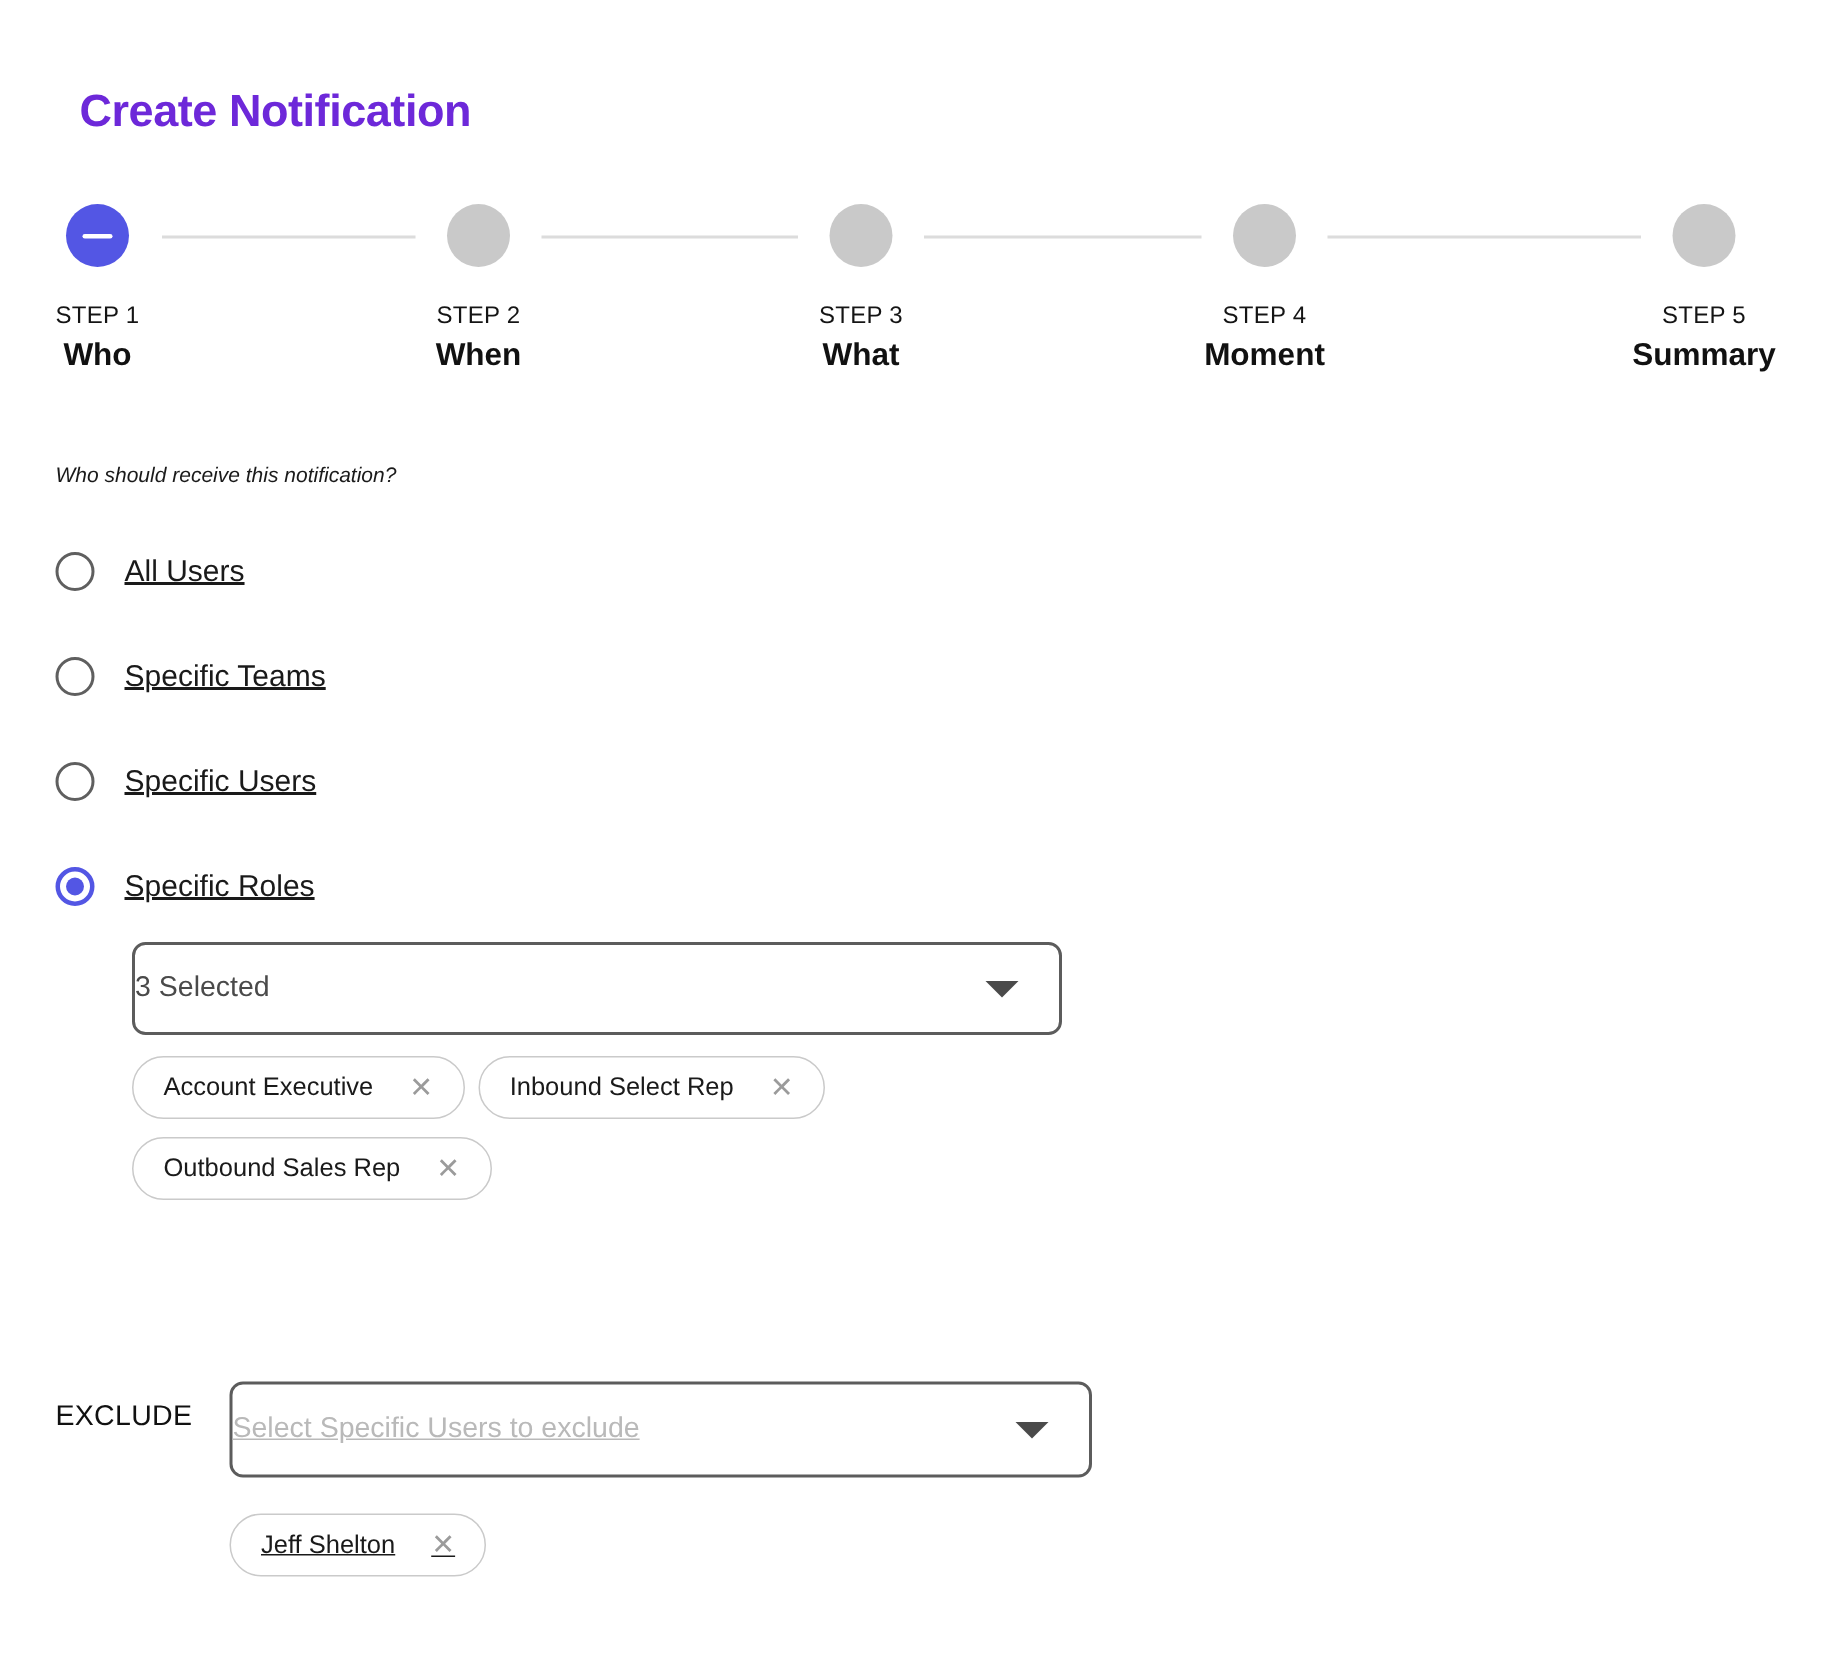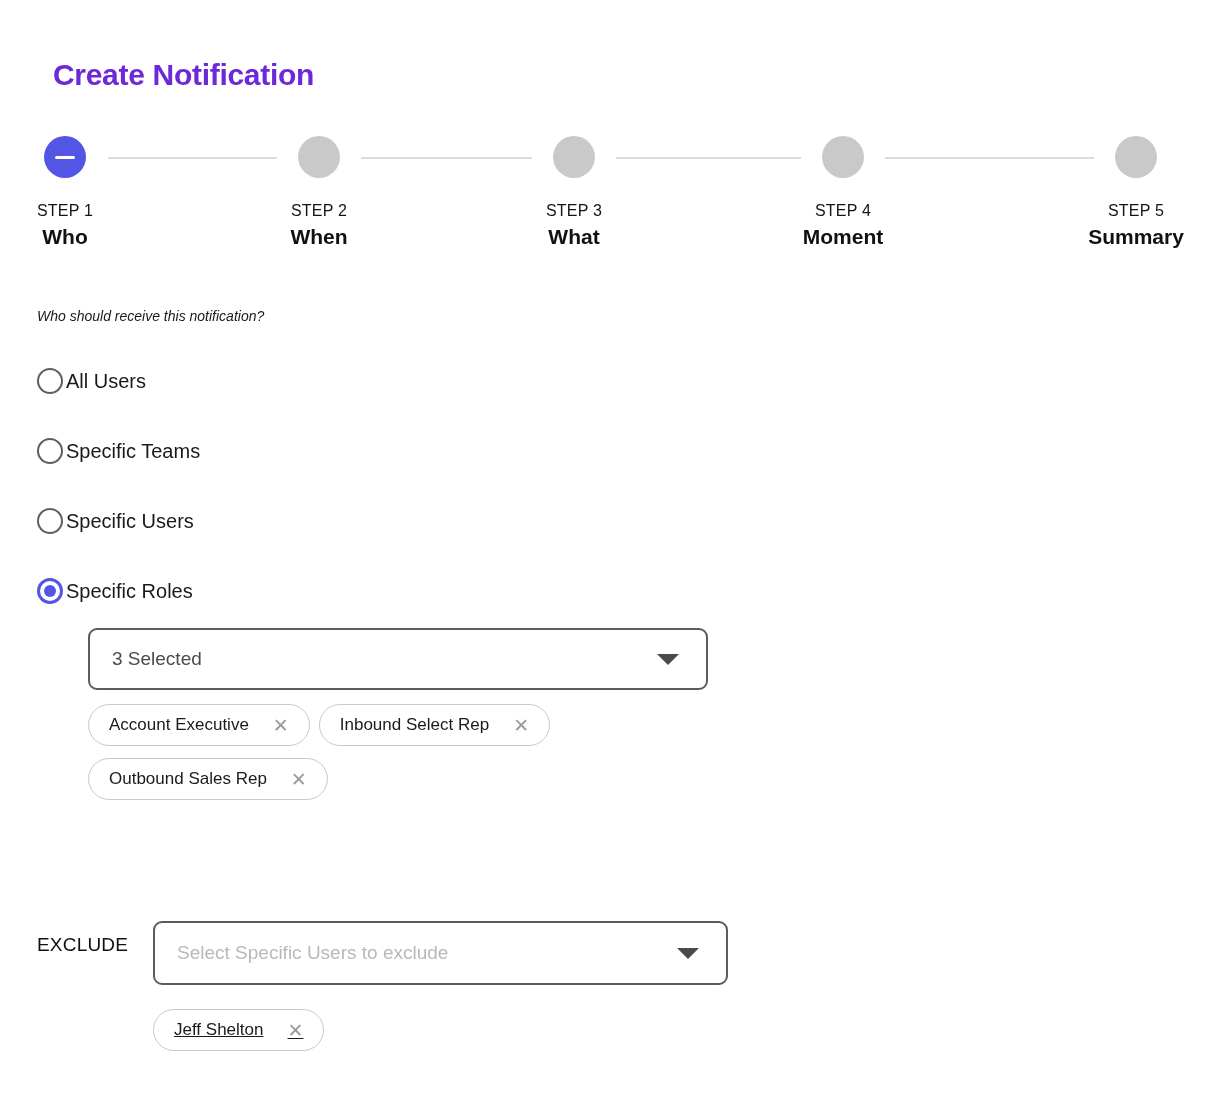--- a/index.html
+++ b/index.html
@@ -25,38 +25,38 @@
 
   .connector { position: absolute; top: 157px; height: 2px; background: #dcdcdc; }
 
   .step-col { position: absolute; top: 202px; width: 220px; text-align: center; }
   .step-eyebrow { font-size: 16px; color: #141414; letter-spacing: 0.2px; }
   .step-name { font-size: 21px; font-weight: 700; margin-top: 5px; color: #111; }
 
   
   .question { position: absolute; left: 37px; top: 308px; font-size: 14px; color: #1a1a1a; font-style: italic; }
 
-  .radio-row { position: absolute; left: 37px; height: 28px; display: flex; align-items: center; gap: 3px; cursor: pointer; }
+  .radio-row { position: absolute; left: 37px; height: 28px; display: flex; align-items: center; gap: 20px; cursor: pointer; text-decoration: underline; }
   .radio {
     width: 26px; height: 26px; box-sizing: border-box; border-radius: 50%;
     border: 2.5px solid #5f5f5f; background: #fff; flex: 0 0 auto;
     display: flex; align-items: center; justify-content: center;
   }
   .radio.checked { border: 3px solid #5356e4; }
   .radio-dot { width: 12px; height: 12px; border-radius: 50%; background: #5356e4; }
   .radio-label { font-size: 20px; color: #1a1a1a; }
 
   
   .dropdown {
     position: absolute; box-sizing: border-box; background: #fff;
     border: 2px solid #5c5c5c; border-radius: 9px;
     display: flex; align-items: center; cursor: pointer;
   }
-  .dropdown-value { flex: 1; padding-left: 22px; font-size: 19px; color: #4a4a4a; }
-  .dropdown-value.placeholder { color: #b9b9b9; }
+  .dropdown-value { flex: 1; font-size: 19px; color: #4a4a4a; }
+  .dropdown-value.placeholder { color: #b9b9b9; text-decoration: underline; }
   .caret {
     width: 0; height: 0; margin-right: 27px; flex: 0 0 auto;
     border-left: 11px solid transparent; border-right: 11px solid transparent;
     border-top: 11px solid #4a4a4a;
   }
   #roles-dropdown   { left: 88px;  top: 628px; width: 620px; height: 62px; }
   #exclude-dropdown { left: 153px; top: 921px; width: 575px; height: 64px; }
 
   
   .chips { position: absolute; display: flex; flex-wrap: wrap; gap: 12px 9px; }

